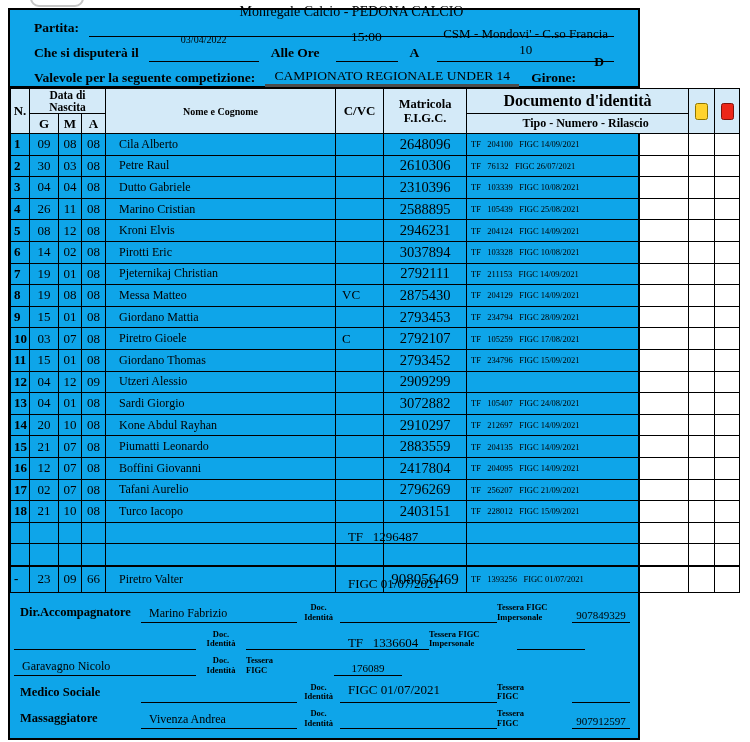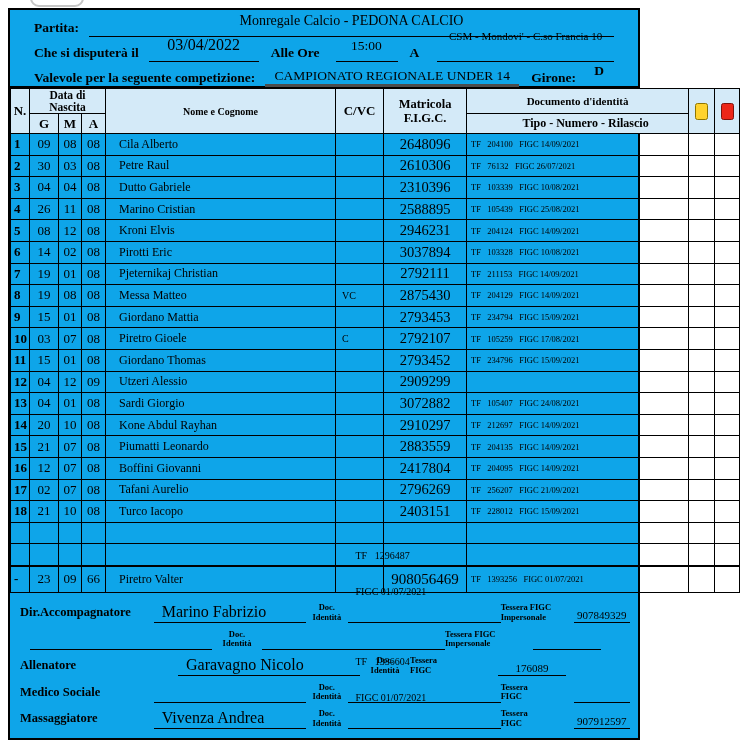--- a/index.html
+++ b/index.html
@@ -9,70 +9,70 @@
   .tab-shape { position:absolute; left:30px; top:-11px; width:54px; height:18px;
                border:2px solid #c6c6c6; border-radius:9px; background:#fff; }
 
   .doc { position:absolute; left:8px; top:8px; width:632px; height:732px;
          border:2.5px solid #000; background:#0ea5e9; }
 
   
   .hdr { padding:2px 24px 0 24px; border-bottom:2.5px solid #000; height:78px; }
   .hdr-row { display:flex; align-items:flex-end; height:25px; }
   .lbl { font-weight:bold; font-size:13.5px; white-space:nowrap; padding-bottom:1px; }
-  .u { border-bottom:1.5px solid #000; text-align:center; padding-bottom:7px; }
+  .u { border-bottom:1.5px solid #000; text-align:center; padding-bottom:16px; }
   .fill { flex:1; }
   .match-title { font-size:14px; margin-left:10px; }
-  .date-u { width:110px; margin-left:10px; font-size:16px; }
+  .date-u { width:110px; margin-left:10px; font-size:10px; }
   .time-u { width:62px; margin-left:12px; font-size:13.5px; }
   .at-lbl { margin-left:12px; margin-right:4px;margin-top:20px; }
-  .venue-u { font-size:11px; margin-left:14px; padding-bottom:19px; }
+  .venue-u { font-size:13px; margin-left:14px; padding-bottom:3px; }
   .comp-u { font-size:13.5px; border-bottom:3px solid #4d4d4d; margin-left:10px; padding-bottom:0; }
   .girone-lbl { margin-left:12px; }
   .girone-u { width:30px; margin-left:8px; font-size:13.5px; font-weight:bold; }
 
   
   table.roster, table.assistant-table { width:100%; border-collapse:collapse; table-layout:fixed; }
   .roster th, .roster td, .assistant-table td { border:1.5px solid #000; overflow:hidden; }
   .roster thead th { background:var(--header-bg,#d4eaf8); font-weight:bold; }
   .roster thead tr { height:20px; }
   .th-n { font-size:13px; }
   .th-birth { font-size:11.5px; }
   .th-gma { font-size:13px; background:var(--header-bg,#d4eaf8); }
   .th-name { font-size:10px; }
   .th-cvc { font-size:13px; }
   .th-mat { font-size:12.5px; line-height:1.15; }
-  .th-doc { font-size:11px; }
+  .th-doc { font-size:16px; }
   .th-docsub { font-size:12px;padding-left:16px; }
   .card { width:13px; height:17px; border-radius:2.5px; margin:0 auto; }
   .card.yellow { background:var(--card-yellow,#ffd32e); border:1.5px solid var(--card-yellow-border,#8f7500); }
   .card.red { background:var(--card-red,#ec2618); border:1.5px solid var(--card-red-border,#7e120c); }
 
   .roster tbody tr { height:21.6px; }
   td.c-n { font-weight:bold; font-size:13px; padding-left:3px; }
   td.c-d { text-align:center; font-size:13px; }
   td.c-name { font-size:12px; padding-left:13px; vertical-align:middle; }
-  td.c-cvc { font-size:10px; padding-left:6px; }
+  td.c-cvc { font-size:13px; padding-left:6px; }
   td.c-mat { text-align:center; font-size:14.5px; }
   td.c-doc { font-size:8.5px; padding-left:4px; white-space:pre; }
 
   
   .band { background:var(--header-bg,#d4eaf8); border-top:2px solid #000; border-bottom:1.5px solid #000;
           font-weight:bold; font-size:12.5px; padding:1px 0 1px 4px; height:18px; }
   .assistant-table tr { height:26px; }
   .assistant-table { border-bottom:1px solid #000; }
   td.a-mat { text-align:center; font-size:15px; }
 
   
   .staff { padding:4px 8px 0 4px; }
   .staff-row { display:flex; align-items:flex-end; height:26.5px; }
   .sr-role { width:148px; font-weight:bold; font-size:12.5px; white-space:nowrap; padding:0 0 3px 6px; }
-  .sr-name { width:182px; border-bottom:1.5px solid #000; font-size:16px; padding:0 0 1px 8px; min-height:15px;margin-left:16px; }
+  .sr-name { width:182px; border-bottom:1.5px solid #000; font-size:12px; padding:0 0 1px 8px; min-height:15px; }
   .sr-doclbl { width:50px; text-align:center; font-weight:bold; font-size:8.5px; line-height:1.12; padding-bottom:1px; }
-  .sr-docval { width:183px; border-bottom:1.5px solid #000; font-size:10px; line-height:1.2;
+  .sr-docval { width:183px; border-bottom:1.5px solid #000; font-size:13px; line-height:1.2;
                padding-left:8px; white-space:pre; min-height:12px; }
   .sr-tesslbl { width:88px; text-align:left; font-weight:bold; font-size:8.5px; line-height:1.12; padding-bottom:1px; }
   .sr-num { width:68px; border-bottom:1.5px solid #000; font-size:11px; text-align:center;
             padding-bottom:1px; min-height:14px; }
 </style>
 </head>
 <body>
 
 <div class="tab-shape"></div>
 
@@ -244,21 +244,21 @@
         </tr>
 
         <tr>
           <td class="c-n">9</td>
           <td class="c-d">15</td>
           <td class="c-d">01</td>
           <td class="c-d">08</td>
           <td class="c-name">Giordano Mattia</td>
           <td class="c-cvc"></td>
           <td class="c-mat">2793453</td>
-          <td class="c-doc">TF   234794   FIGC 15/09/2021</td>
+          <td class="c-doc">TF   234794   FIGC 28/09/2021</td>
           <td></td>
           <td></td>
         </tr>
 
         <tr>
           <td class="c-n">10</td>
           <td class="c-d">03</td>
           <td class="c-d">07</td>
           <td class="c-d">08</td>
           <td class="c-name">Piretro Gioele</td>
@@ -463,21 +463,20 @@
           <div></div>
         </span>
         <span class="sr-tesslbl">
           <div>Tessera FIGC</div>
           <div>Impersonale</div>
         </span>
         <span class="sr-num"></span>
       </div>
 
       <div class="staff-row">
-        <span class="sr-role">Allenatore</span>
         <span class="sr-name">Garavagno Nicolo</span>
         <span class="sr-doclbl">
           <div>Doc.</div>
           <div>Identità</div>
         </span>
         <span class="sr-tesslbl">
           <div>Tessera</div>
           <div>FIGC</div>
         </span>
         <span class="sr-num">176089</span>

